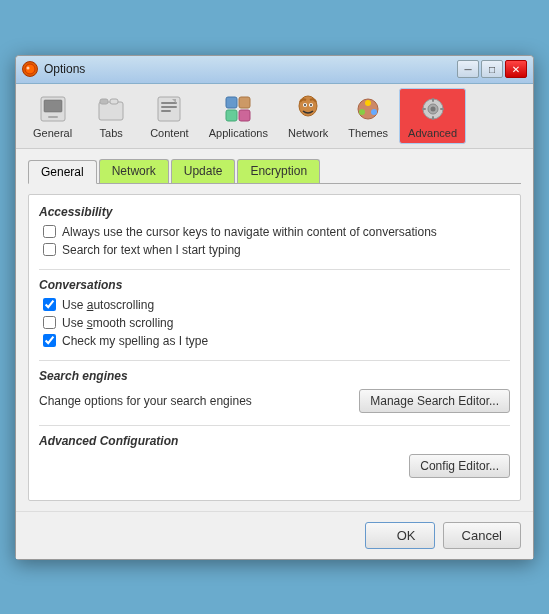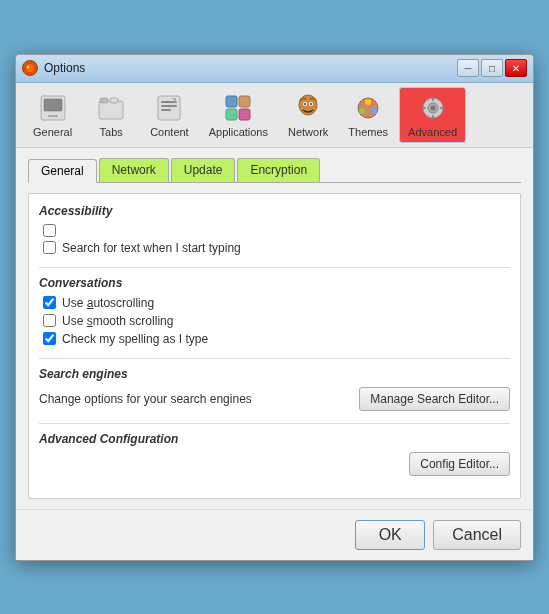--- a/index.html
+++ b/index.html
@@ -202,25 +202,25 @@
       gap: 8px;
       padding: 10px 12px;
       background: #f0f0f0;
       border-top: 1px solid #ddd;
     }
     .footer-btn {
       background: linear-gradient(to bottom, #f8f8f8, #e0e0e0);
       border: 1px solid #aaa;
       border-radius: 3px;
       padding: 5px 18px;
-      font-size: 16px;
+      font-size: 13px;
       cursor: pointer;
       color: #333;
       min-width: 70px;
-      text-align: center;
+      text-align: right;
     }
     .footer-btn.ok-btn {
       border-color: #6699cc;
     }
   </style>
 </head>
 <body>
 
 <div class="window">
 
@@ -335,20 +335,21 @@
       <div class="tab">Update</div>
       <div class="tab">Encryption</div>
     </div>
 
     <div class="settings-panel">
 
       <div class="section">
         <div class="section-title">Accessibility</div>
         <div class="checkbox-row">
           <input type="checkbox" id="cursor-keys" style="">
+          <label for="cursor-keys" class="checkbox-label">Always use the cursor keys to navigate within content of conversations</label>
         </div>
         <div class="checkbox-row">
           <input type="checkbox" id="search-typing" style="">
           <label for="search-typing" class="checkbox-label">Search for text when I start typing</label>
         </div>
       </div>
 
       <hr class="section-divider">
 
       <div class="section">

